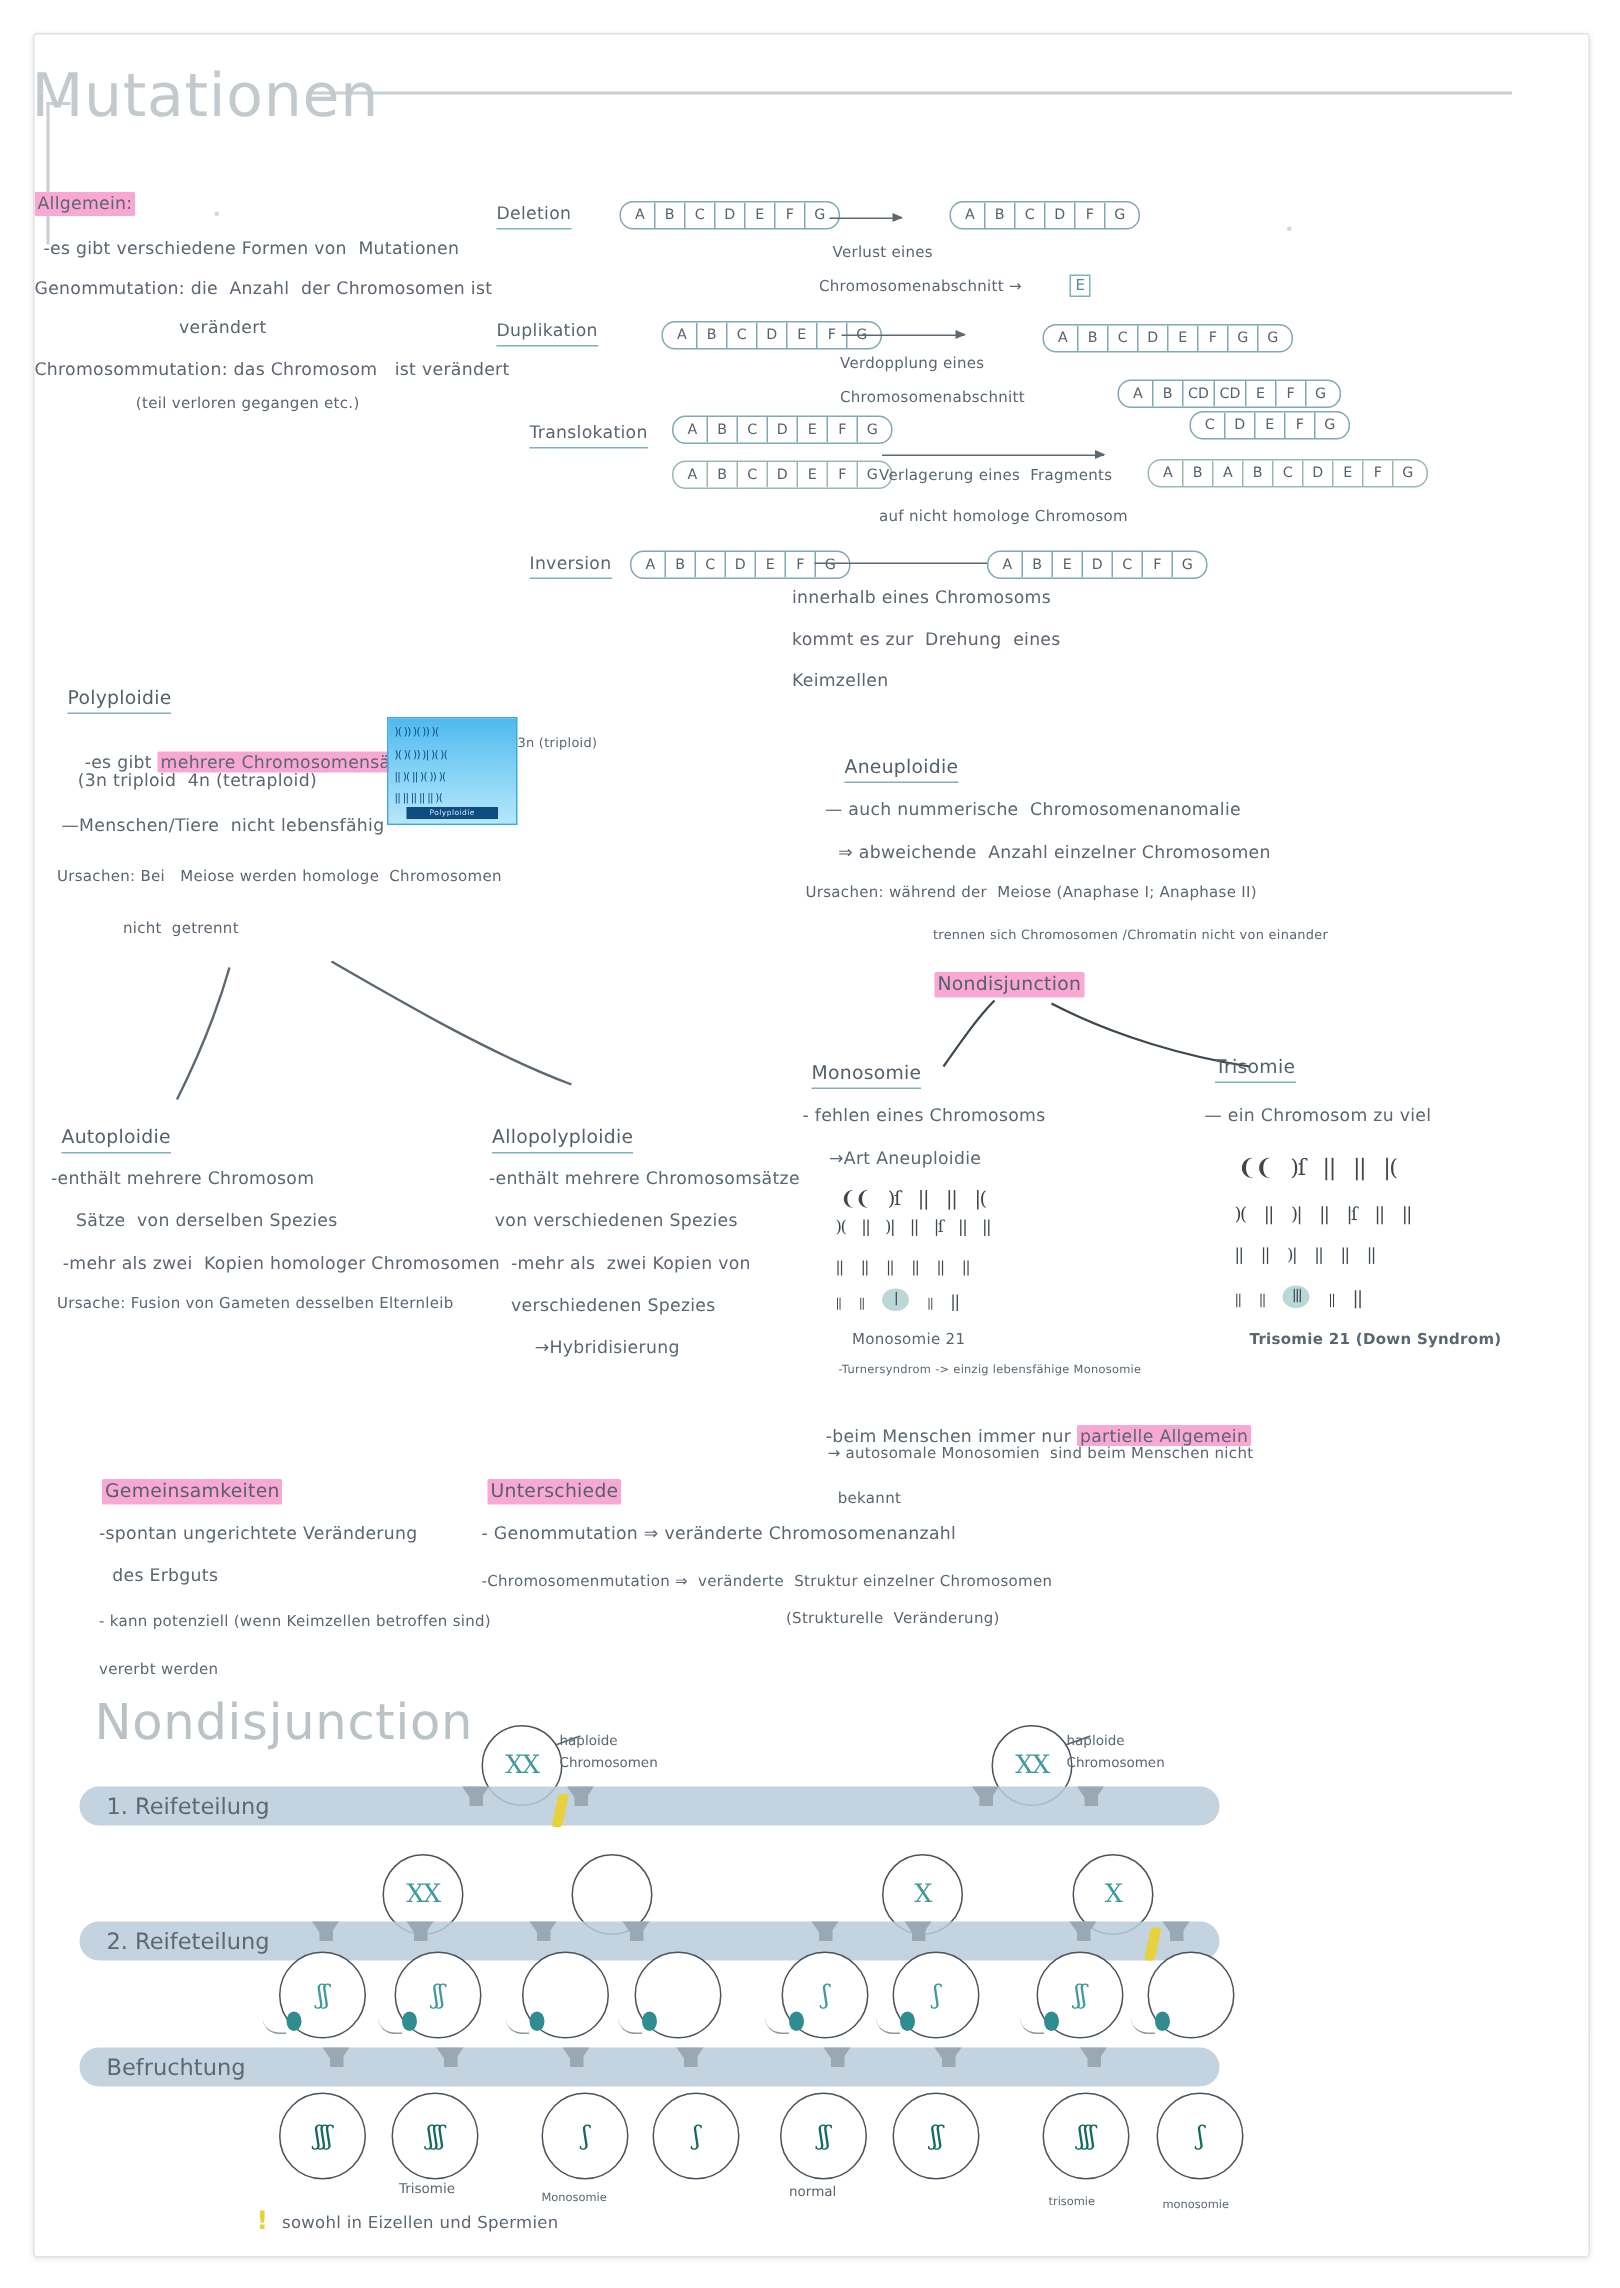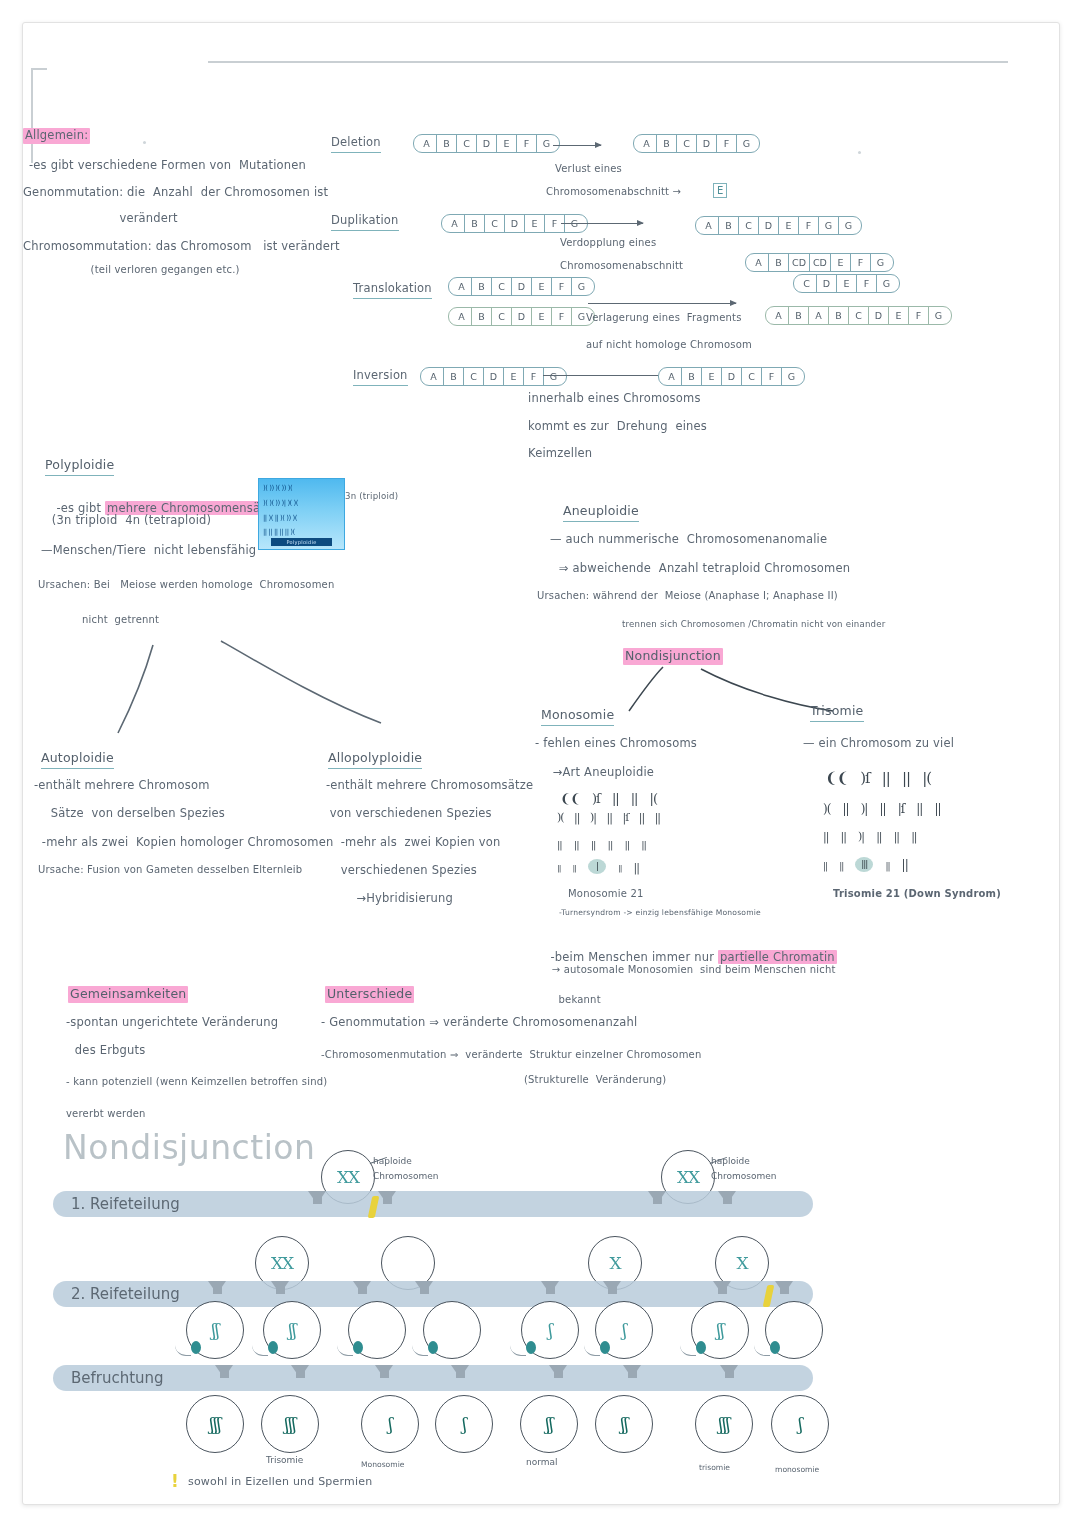--- a/index.html
+++ b/index.html
@@ -254,20 +254,21 @@
 </style>
 </head>
 <body>
 
 <div class="page">
 
   <div class="margin-left-line"></div>
   <div class="margin-left-cap"></div>
   <div class="toprule" style="top:38px;left:185px;width:800px;"></div>
 
+  <div class="bigtitle abs" style="left:-2px; top:18px;">Mutationen</div>
   <div class="dot-small" style="left:120px; top:118px;"></div>
 
   <div class="hand abs hl" style="left:0px; top:105px; font-size:11.5px;">Allgemein:</div>
   <div class="hand abs" style="left:6px; top:135px;">-es gibt verschiedene Formen von  Mutationen</div>
   <div class="hand abs" style="left:0px; top:162px;">Genommutation: die  Anzahl  der Chromosomen ist</div>
   <div class="hand abs" style="left:0px; top:188px;">                         verändert</div>
   <div class="hand abs" style="left:0px; top:216px;">Chromosommutation: das Chromosom   ist verändert</div>
   <div class="hand abs sm" style="left:0px; top:240px;">                    (teil verloren gegangen etc.)</div>
 
 
@@ -448,21 +449,21 @@
 
   <div class="hand abs subhead ul-teal" style="left:305px; top:727px;">Allopolyploidie</div>
   <div class="hand abs" style="left:303px; top:755px;">-enthält mehrere Chromosomsätze</div>
   <div class="hand abs" style="left:303px; top:783px;"> von verschiedenen Spezies</div>
   <div class="hand abs" style="left:310px; top:812px;">  -mehr als  zwei Kopien von</div>
   <div class="hand abs" style="left:310px; top:840px;">  verschiedenen Spezies</div>
   <div class="hand abs" style="left:318px; top:868px;">    →Hybridisierung</div>
 
   <div class="hand abs subhead ul-teal" style="left:540px; top:480px;">Aneuploidie</div>
   <div class="hand abs" style="left:527px; top:509px;">— auch nummerische  Chromosomenanomalie</div>
-  <div class="hand abs" style="left:532px; top:538px;"> ⇒ abweichende  Anzahl tetraploid Chromosomen</div>
+  <div class="hand abs" style="left:532px; top:538px;"> ⇒ abweichende  Anzahl einzelner Chromosomen</div>
   <div class="hand abs sm" style="left:514px; top:566px;">Ursachen: während der  Meiose (Anaphase I; Anaphase II)</div>
   <div class="hand abs xs" style="left:555px; top:596px;">               trennen sich Chromosomen /Chromatin nicht von einander</div>
   <div class="hand abs subhead hl" style="left:600px; top:625px;">Nondisjunction</div>
 
   <svg class="abs" style="left:520px; top:640px; width:330px; height:60px;">
     <path d="M86 48 C 100 28, 110 14, 120 4" stroke="#3c4750" stroke-width="1.5" fill="none"></path>
     <path d="M158 6 C 200 28, 250 42, 290 48" stroke="#3c4750" stroke-width="1.5" fill="none"></path>
   </svg>
 
   <div class="hand abs subhead ul-teal" style="left:518px; top:684px;">Monosomie</div>
@@ -496,21 +497,21 @@
   <div class="karyorow" style="left:534px; top:833px;">
     <span class="kch" style="font-size:8px;">||</span>
     <span class="kch" style="font-size:8px;">||</span>
     <span class="kdot">|</span>
     <span class="kch" style="font-size:8px;">||</span>
     <span class="kch" style="font-size:11px;">||</span>
   </div>
   <div class="hand abs sm" style="left:545px; top:864px;">Monosomie 21</div>
   <div class="hand abs xxs" style="left:536px; top:885px;">-Turnersyndrom -&gt; einzig lebensfähige Monosomie</div>
   <div class="hand abs" style="left:512px; top:911px;">
-    <span>-beim Menschen immer nur </span><span class="hl">partielle Chromatin</span>
+    <span>-beim Menschen immer nur </span><span class="hl">partielle Allgemein</span>
   </div>
   <div class="hand abs sm" style="left:522px; top:940px;">  → autosomale Monosomien  sind beim Menschen nicht</div>
   <div class="hand abs sm" style="left:522px; top:970px;">    bekannt</div>
 
   <div class="hand abs subhead ul-teal" style="left:787px; top:680px;">Trisomie</div>
   <div class="hand abs" style="left:780px; top:713px;">— ein Chromosom zu viel</div>
   <div class="karyorow" style="left:802px; top:745px;">
     <span class="kch" style="font-size:15px;">❨❨</span>
     <span class="kch" style="font-size:15px;">)ſ</span>
     <span class="kch" style="font-size:15px;">||</span>

